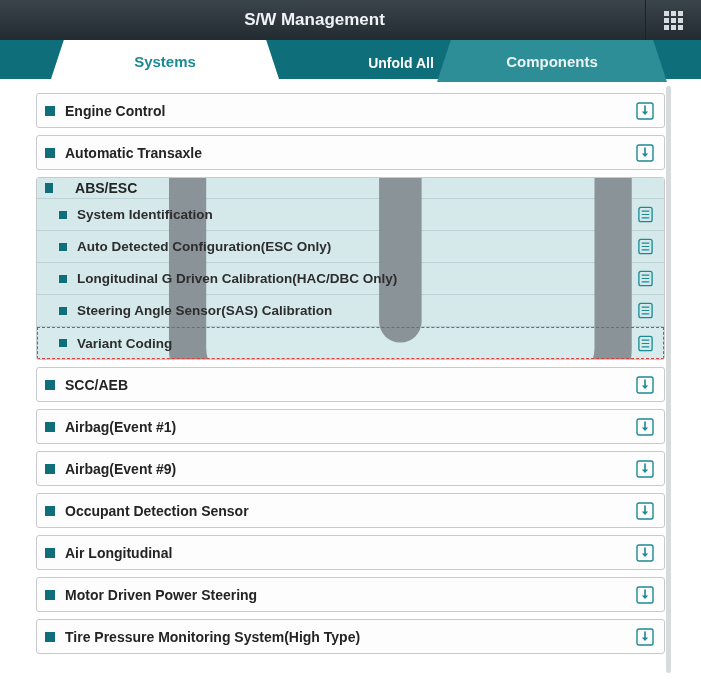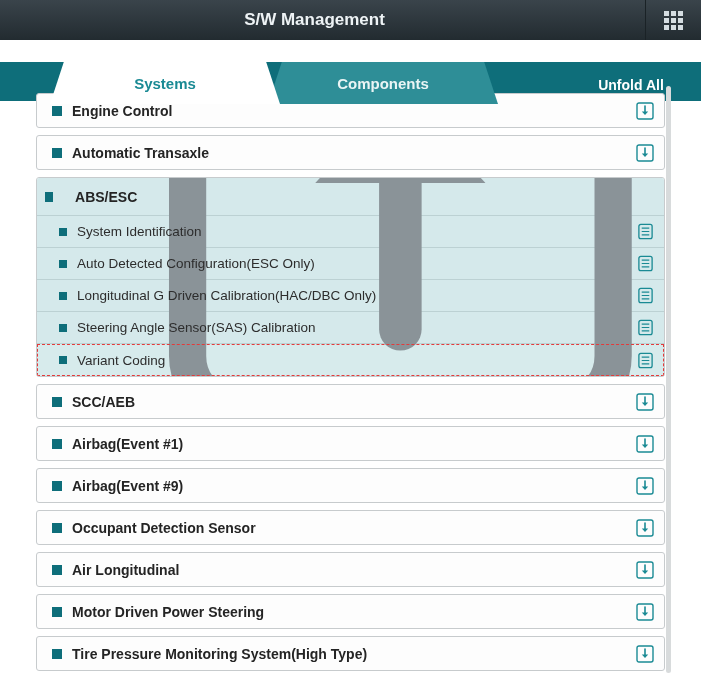--- a/index.html
+++ b/index.html
@@ -39,21 +39,20 @@
   }
   .apps-grid span { background: #d5dde1; width: 5px; height: 5px; }
 
   
   .tabrow {
     height: 42px;
     background: #0e6e7a;
     display: flex;
     align-items: flex-end;
     position: relative;
-    margin-top: 22px;
   }
   .tabrow::after{
     content:"";
     position:absolute; left:0; right:0; bottom:0; height:3px; background:#fff;
   }
   .tab {
     height: 42px;
     display: flex;
     align-items: center;
     justify-content: center;
@@ -108,21 +107,21 @@
     background: #d8dbdc;
     border-radius: 3px;
   }
 
   .row {
     background: #fdfdfd;
     border: 1px solid #c7cbcd;
     border-radius: 3px;
     height: 35px;
     margin: 7px 0;
-    padding: 0 10px 0 15px;
+    padding: 0 10px 0 8px;
     display: flex;
     align-items: center;
     font-size: 14px;
     color: #242424;
     font-weight: bold;
     cursor: pointer;
   }
   .row .bullet {
     width: 10px; height: 10px; background: #0e6e7a; margin-right: 10px;
   }
@@ -130,42 +129,42 @@
   .row .right-icon { width: 18px; height: 18px; }
 
   
   .group {
     border: 1px solid #c7cbcd;
     border-radius: 3px;
     margin: 7px 0;
     overflow: hidden;
   }
   .group-header {
-    height: 38px;
+    height: 21px;
     display: flex;
     align-items: center;
     padding: 0 24px 0 8px;
     font-size: 14px;
     font-weight: bold;
     color: #242424;
     background: #d5e9eb;
     border-bottom: 1px solid #bcd1d3;
     gap: 12px;
   }
   .group-header .bullet { width: 10px; height: 10px; background: #0e6e7a; margin-right: 10px; }
   .group-header .spacer { flex: 1; }
 
   .subrow {
     height: 32px;
     display: flex;
     align-items: center;
     padding: 0 10px 0 22px;
     font-size: 13.5px;
     color: #2d2d2d;
-    font-weight: normal;
+    font-weight: bold;
     background: #d5e9eb;
     border-bottom: 1px solid #bcd1d3;
   }
   .subrow:last-child { border-bottom: none; }
   .subrow .sbullet { width: 8px; height: 8px; background: #0e6e7a; margin-right: 10px; }
   .subrow .spacer { flex: 1; }
   .subrow .right-icon { width: 17px; height: 17px; }
 
   .subrow.highlight {
     outline: 1px dashed #e43a3a;
@@ -203,22 +202,22 @@
           <span></span>
           <span></span>
           <span></span>
           <span></span>
       </div>
     </div>
   </div>
 
   <div class="tabrow">
     <div class="tab tab-systems">Systems</div>
+    <div class="tab tab-unfold">Unfold All</div>
     <div class="tab tab-components">Components</div>
-    <div class="tab tab-unfold">Unfold All</div>
   </div>
 
   <div class="content">
 
     <div class="row">
       <span class="bullet"></span>
       <span>Engine Control</span>
       <span class="spacer"></span>
       <svg class="right-icon dl-icon" viewBox="0 0 18 18">
           <rect class="outer" x="1" y="1" width="16" height="16"></rect>

